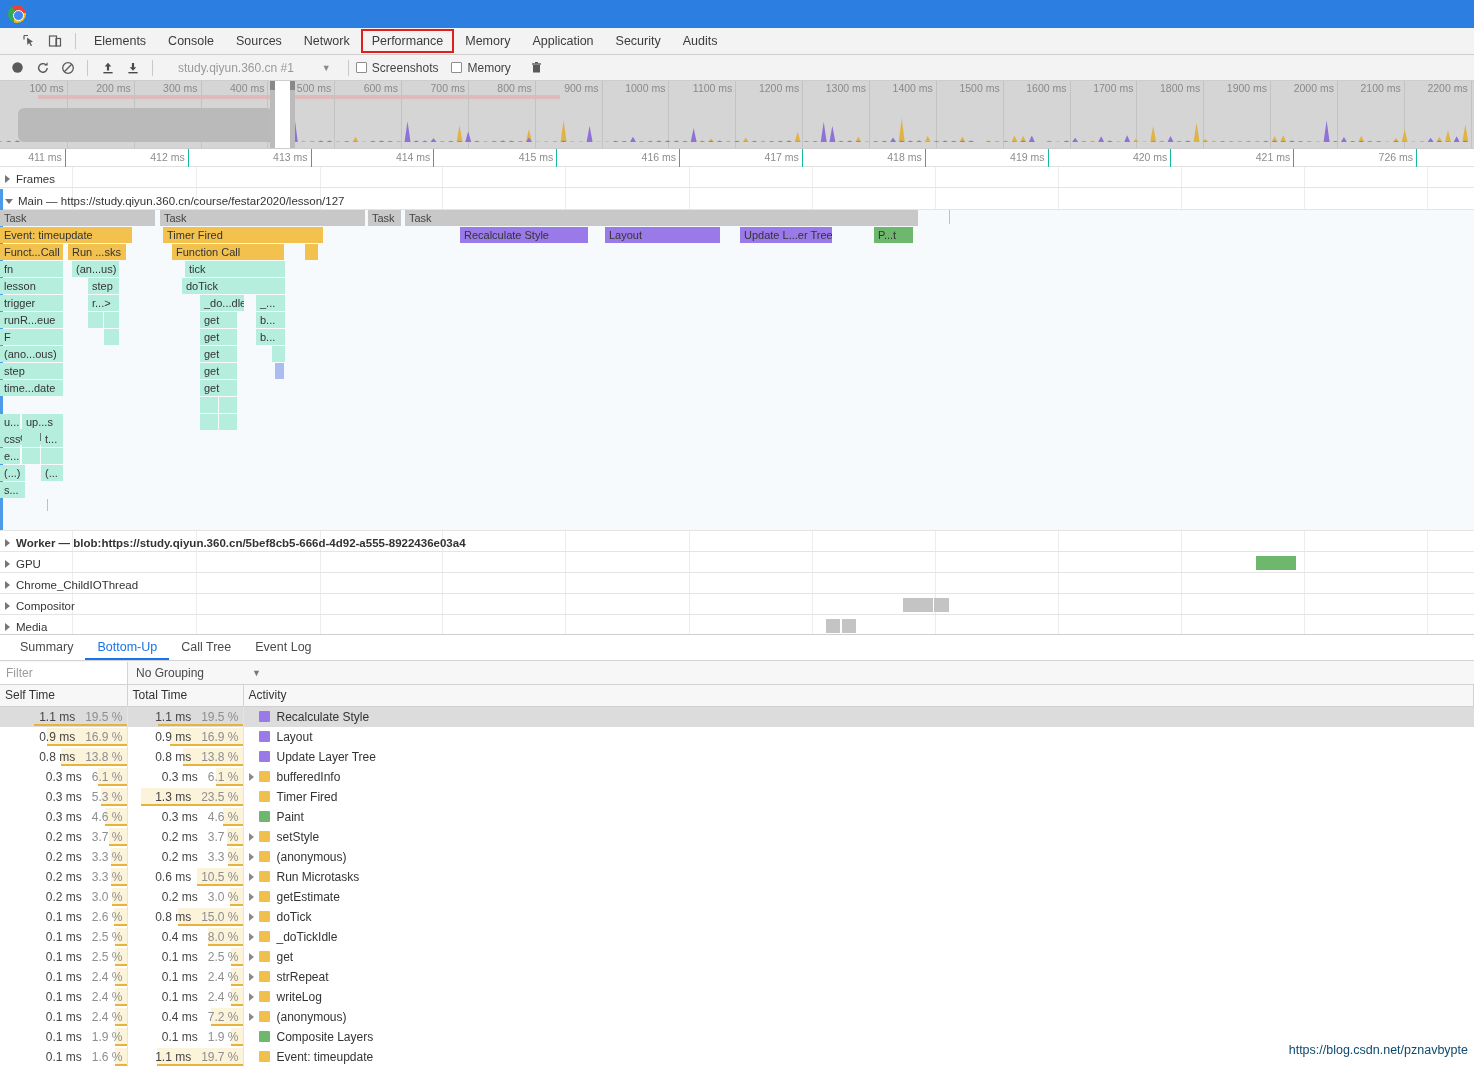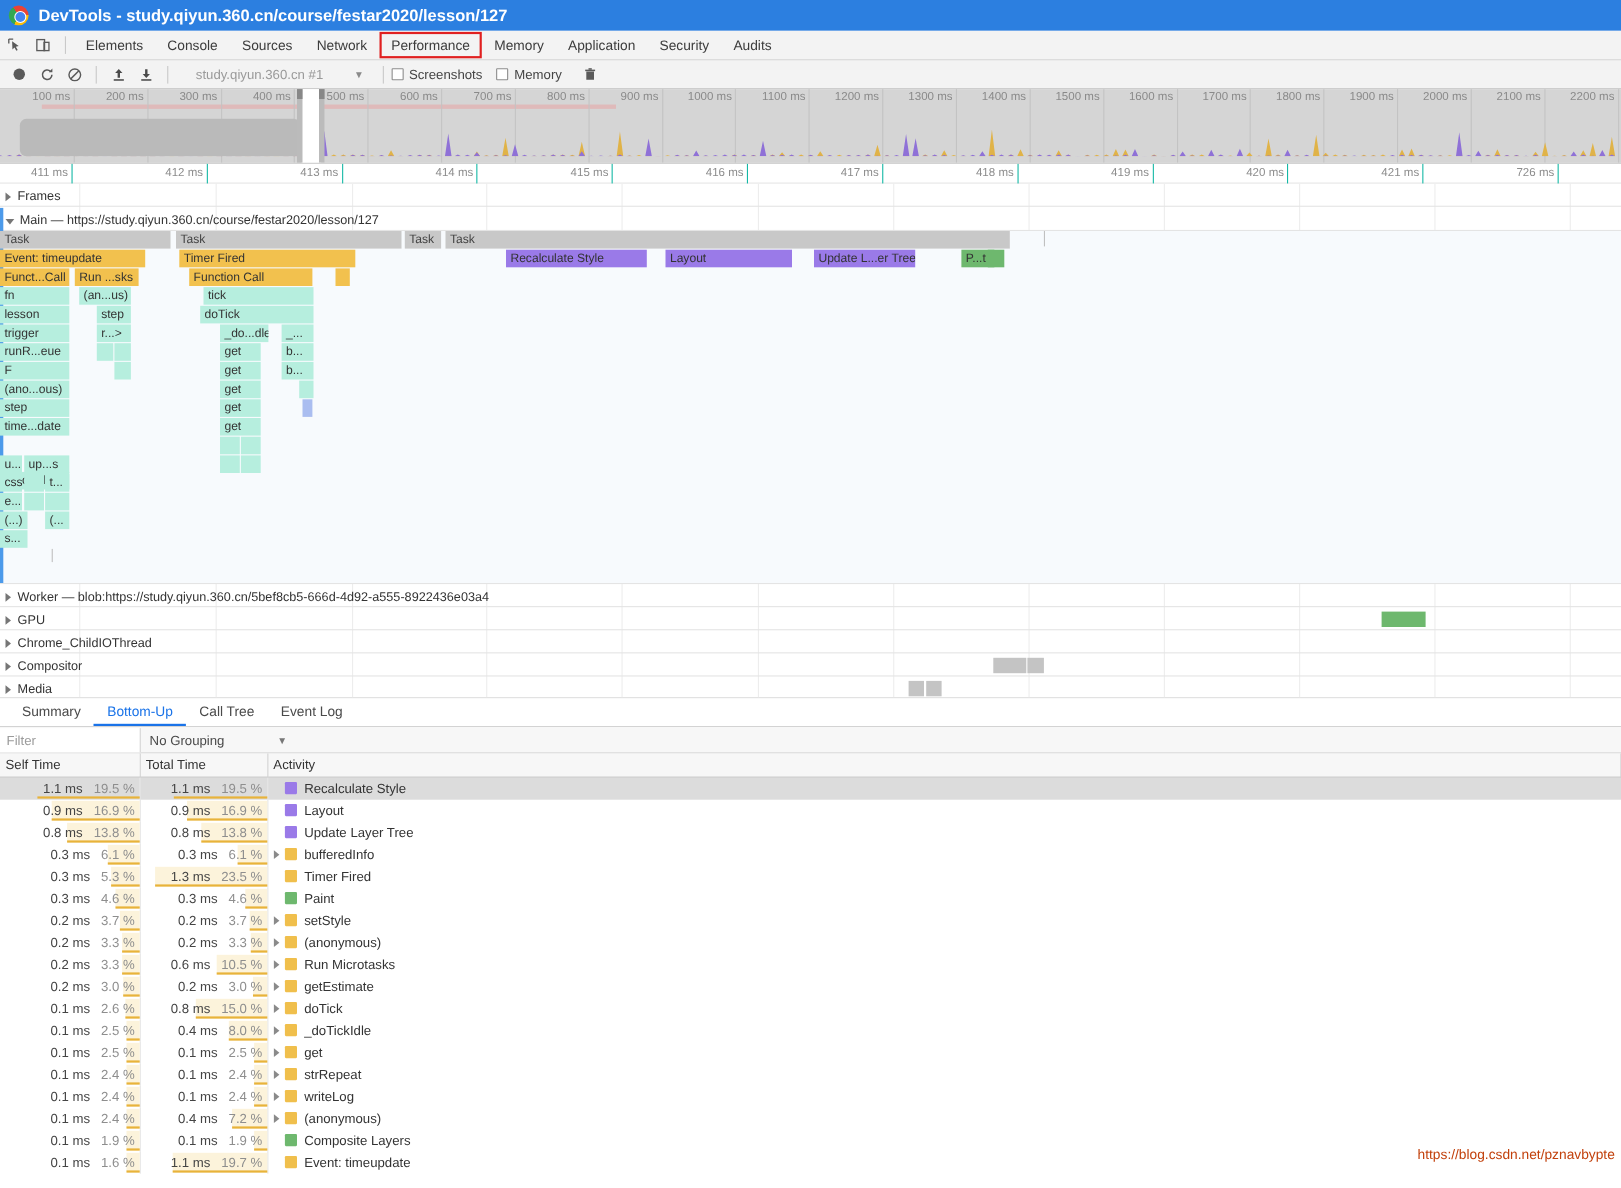--- a/index.html
+++ b/index.html
@@ -19,21 +19,21 @@
   .chrome-logo{
     width:18px;height:18px;border-radius:50%;margin-right:9px;flex:none;position:relative;
     background:conic-gradient(from -35deg,#ea4335 0deg 120deg,#fbbc05 120deg 240deg,#34a853 240deg 360deg);
   }
   .chrome-logo::after{content:"";position:absolute;left:4.5px;top:4.5px;width:9px;height:9px;border-radius:50%;background:#4285f4;border:1.5px solid #fff;}
   .title-text{white-space:nowrap;}
 
   
   .tabstrip{
     height:27px;background:#f3f3f3;border-bottom:1px solid #cdcdcd;
-    display:flex;align-items:center;padding:0 0;
+    display:flex;align-items:center;padding:0 16px;
   }
   .tool-ico{width:26px;height:22px;display:flex;align-items:center;justify-content:center;cursor:pointer;}
   .divider-v{width:1px;height:16px;background:#c9c9c9;margin:0 7px;}
   .tab{
     padding:0 11px;height:26px;line-height:26px;font-size:12.5px;color:#3c3c3c;cursor:pointer;white-space:nowrap;
   }
   .tab.sel{ border-bottom:2px solid #1a73e8; }
   .tab.highlight{ border:2px solid #e02020; padding:0 9px; height:24px; line-height:21px; }
 
   
@@ -106,28 +106,27 @@
   .numcell{position:relative;height:20px;}
   .cellbar{position:absolute;top:1px;bottom:1px;right:0;background:#fcf3db;border-bottom:2px solid #e8b33a;}
   .numtxt{position:absolute;right:4px;top:0;height:20px;line-height:20px;white-space:nowrap;}
   .numtxt .ms{color:#444;margin-right:10px;}
   .numtxt .pc{color:#8e8e8e;}
   .actcell{display:flex;align-items:center;height:20px;padding-left:5px;}
   .tri{width:0;height:0;border-left:5px solid #8a8a8a;border-top:4px solid transparent;border-bottom:4px solid transparent;margin-right:5px;flex:none;}
   .tri.none{border-left-color:transparent;}
   .swatch{width:11px;height:11px;margin-right:7px;flex:none;border-radius:1px;}
   .actname{color:#333;white-space:nowrap;}
-  .watermark{position:absolute;right:6px;bottom:10px;color:#c2410c;font-size:12.5px;pointer-events:none;}
+  .watermark{position:absolute;right:6px;bottom:10px;color:#0c4a6e;font-size:12.5px;pointer-events:none;}
 </style>
 </head>
 <body>
 
 <div class="titlebar">
   <div class="chrome-logo"></div>
-  <div class="title-text">DevTools - study.qiyun.360.cn/course/festar2020/lesson/127</div>
 </div>
 
 <div class="tabstrip">
   <div class="tool-ico">
     <svg width="14" height="14" viewBox="0 0 14 14">
         <path d="M2 1.5h4M2 1.5v4" stroke="#5a5a5a" stroke-width="1.2" fill="none"></path>
         <path d="M5 3.5l6 4.3-2.6.6 1.7 3-1.3.7-1.6-3-1.9 1.8z" fill="#5a5a5a"></path>
       </svg>
   </div>
   <div class="tool-ico">
@@ -402,21 +401,21 @@
     <div class="bar b-mint" style="left: 41px; top: 264px; width: 22px;">t...</div>
     <div class="bar b-mint" style="left: 0px; top: 281px; width: 20px;">e...</div>
     <div class="bar b-mint" style="left: 22px; top: 281px; width: 18px;"></div>
     <div class="bar b-mint" style="left: 41px; top: 281px; width: 22px;"></div>
     <div class="bar b-mint" style="left: 0px; top: 298px; width: 25px;">(...)</div>
     <div class="bar b-mint" style="left: 41px; top: 298px; width: 22px;">(...</div>
     <div class="bar b-mint" style="left: 0px; top: 315px; width: 25px;">s...</div>
     <div class="dim" style="left: 949px; top: 43px; height: 14px;"></div>
     <div class="dim" style="left: 47px; top: 332px; height: 12px;"></div>
     <div class="hr" style="top: 363px;"></div>
-    <div class="trk-head" style="top: 367px;">
+    <div class="trk-head" style="top: 367px; font-weight: bold;">
       <span class="arrow"></span>
       <span>Worker — blob:https://study.qiyun.360.cn/5bef8cb5-666d-4d92-a555-8922436e03a4</span>
     </div>
     <div class="hr" style="top: 384px;"></div>
     <div class="trk-head" style="top: 388px;">
       <span class="arrow"></span>
       <span>GPU</span>
     </div>
     <div class="bar b-green" style="left: 1256px; top: 389px; width: 40px; height: 14px;"></div>
     <div class="hr" style="top: 405px;"></div>

